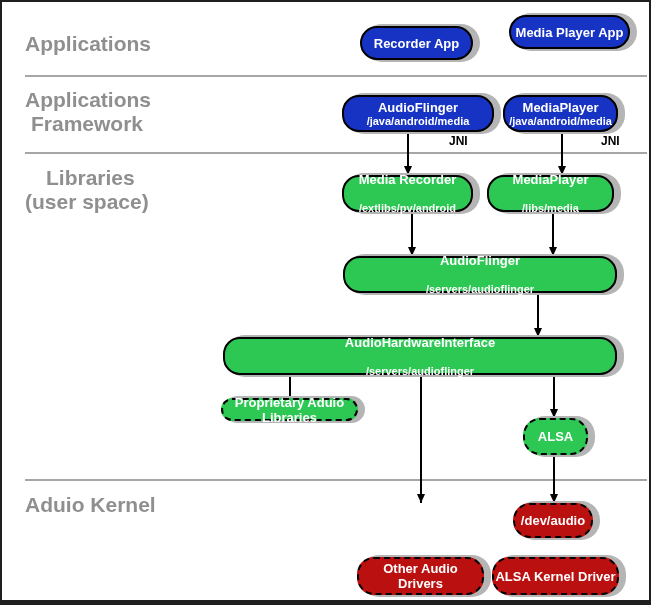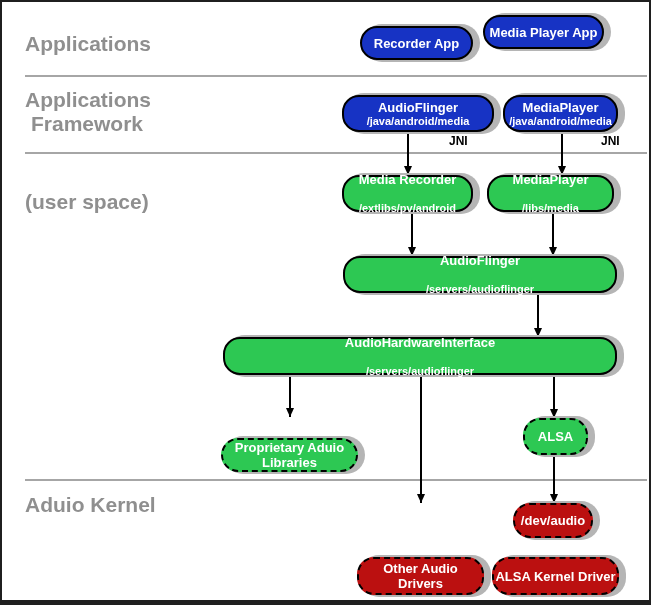--- a/index.html
+++ b/index.html
@@ -49,21 +49,21 @@
   <div class="divider" style="top:479px"></div>
 
   <div class="layer-label" style="top:32px">
     <span>Applications</span>
   </div>
   <div class="layer-label" style="top:88px">
     <span>Applications</span><br>
     <span style="padding-left:6px">Framework</span>
   </div>
   <div class="layer-label" style="top:166px">
-    <br>
+    <span style="padding-left:21px">Libraries</span><br>
     <span>(user space)</span>
   </div>
   <div class="layer-label" style="top:493px">
     <span>Aduio Kernel</span>
   </div>
 
   <div class="conn" style="left:407px; top:131px; height:44px"></div>
   <div class="conn" style="left:561px; top:131px; height:44px"></div>
   <div class="conn" style="left:411px; top:212px; height:44px"></div>
   <div class="conn" style="left:552px; top:212px; height:44px"></div>
@@ -72,21 +72,21 @@
   <div class="conn" style="left:420px; top:374px; height:129px"></div>
   <div class="conn" style="left:553px; top:374px; height:44px"></div>
   <div class="conn" style="left:553px; top:455px; height:48px"></div>
 
   <div class="jni" style="left:417px; top:135px">JNI</div>
   <div class="jni" style="left:569px; top:135px">JNI</div>
 
   <div class="node blue" style="left:360px; top:26px; width:113px; height:34px">
     <span class="t">Recorder App</span>
   </div>
-  <div class="node blue" style="left:483px; top:15px; width:121px; height:34px">
+  <div class="node blue" style="left:509px; top:15px; width:121px; height:34px">
     <span class="t">Media Player App</span>
   </div>
 
   <div class="node blue" style="left:342px; top:95px; width:152px; height:37px">
     <span class="t">AudioFlinger</span>
     <span class="p">/java/android/media</span>
   </div>
   <div class="node blue" style="left:503px; top:95px; width:115px; height:37px">
     <span class="t">MediaPlayer</span>
     <span class="p">/java/android/media</span>
@@ -101,21 +101,21 @@
     <span class="p">/libs/media</span>
   </div>
   <div class="node green" style="left:343px; top:256px; width:274px; height:37px">
     <span class="t">AudioFlinger</span>
     <span class="p">/servers/audioflinger</span>
   </div>
   <div class="node green" style="left:223px; top:337px; width:394px; height:38px">
     <span class="t">AudioHardwareInterface</span>
     <span class="p">/servers/audioflinger</span>
   </div>
-  <div class="node green dashed" style="left:221px; top:438px; width:137px; height:34px; padding:0 10px">
+  <div class="node green dashed" style="left:221px; top:398px; width:137px; height:23px; padding:0 10px">
     <span class="t">Proprietary Aduio Libraries</span>
   </div>
   <div class="node green dashed" style="left:523px; top:418px; width:65px; height:37px">
     <span class="t">ALSA</span>
   </div>
 
   <div class="node red dashed" style="left:513px; top:503px; width:80px; height:35px">
     <span class="t">/dev/audio</span>
   </div>
   <div class="node red dashed" style="left:357px; top:557px; width:127px; height:38px">

